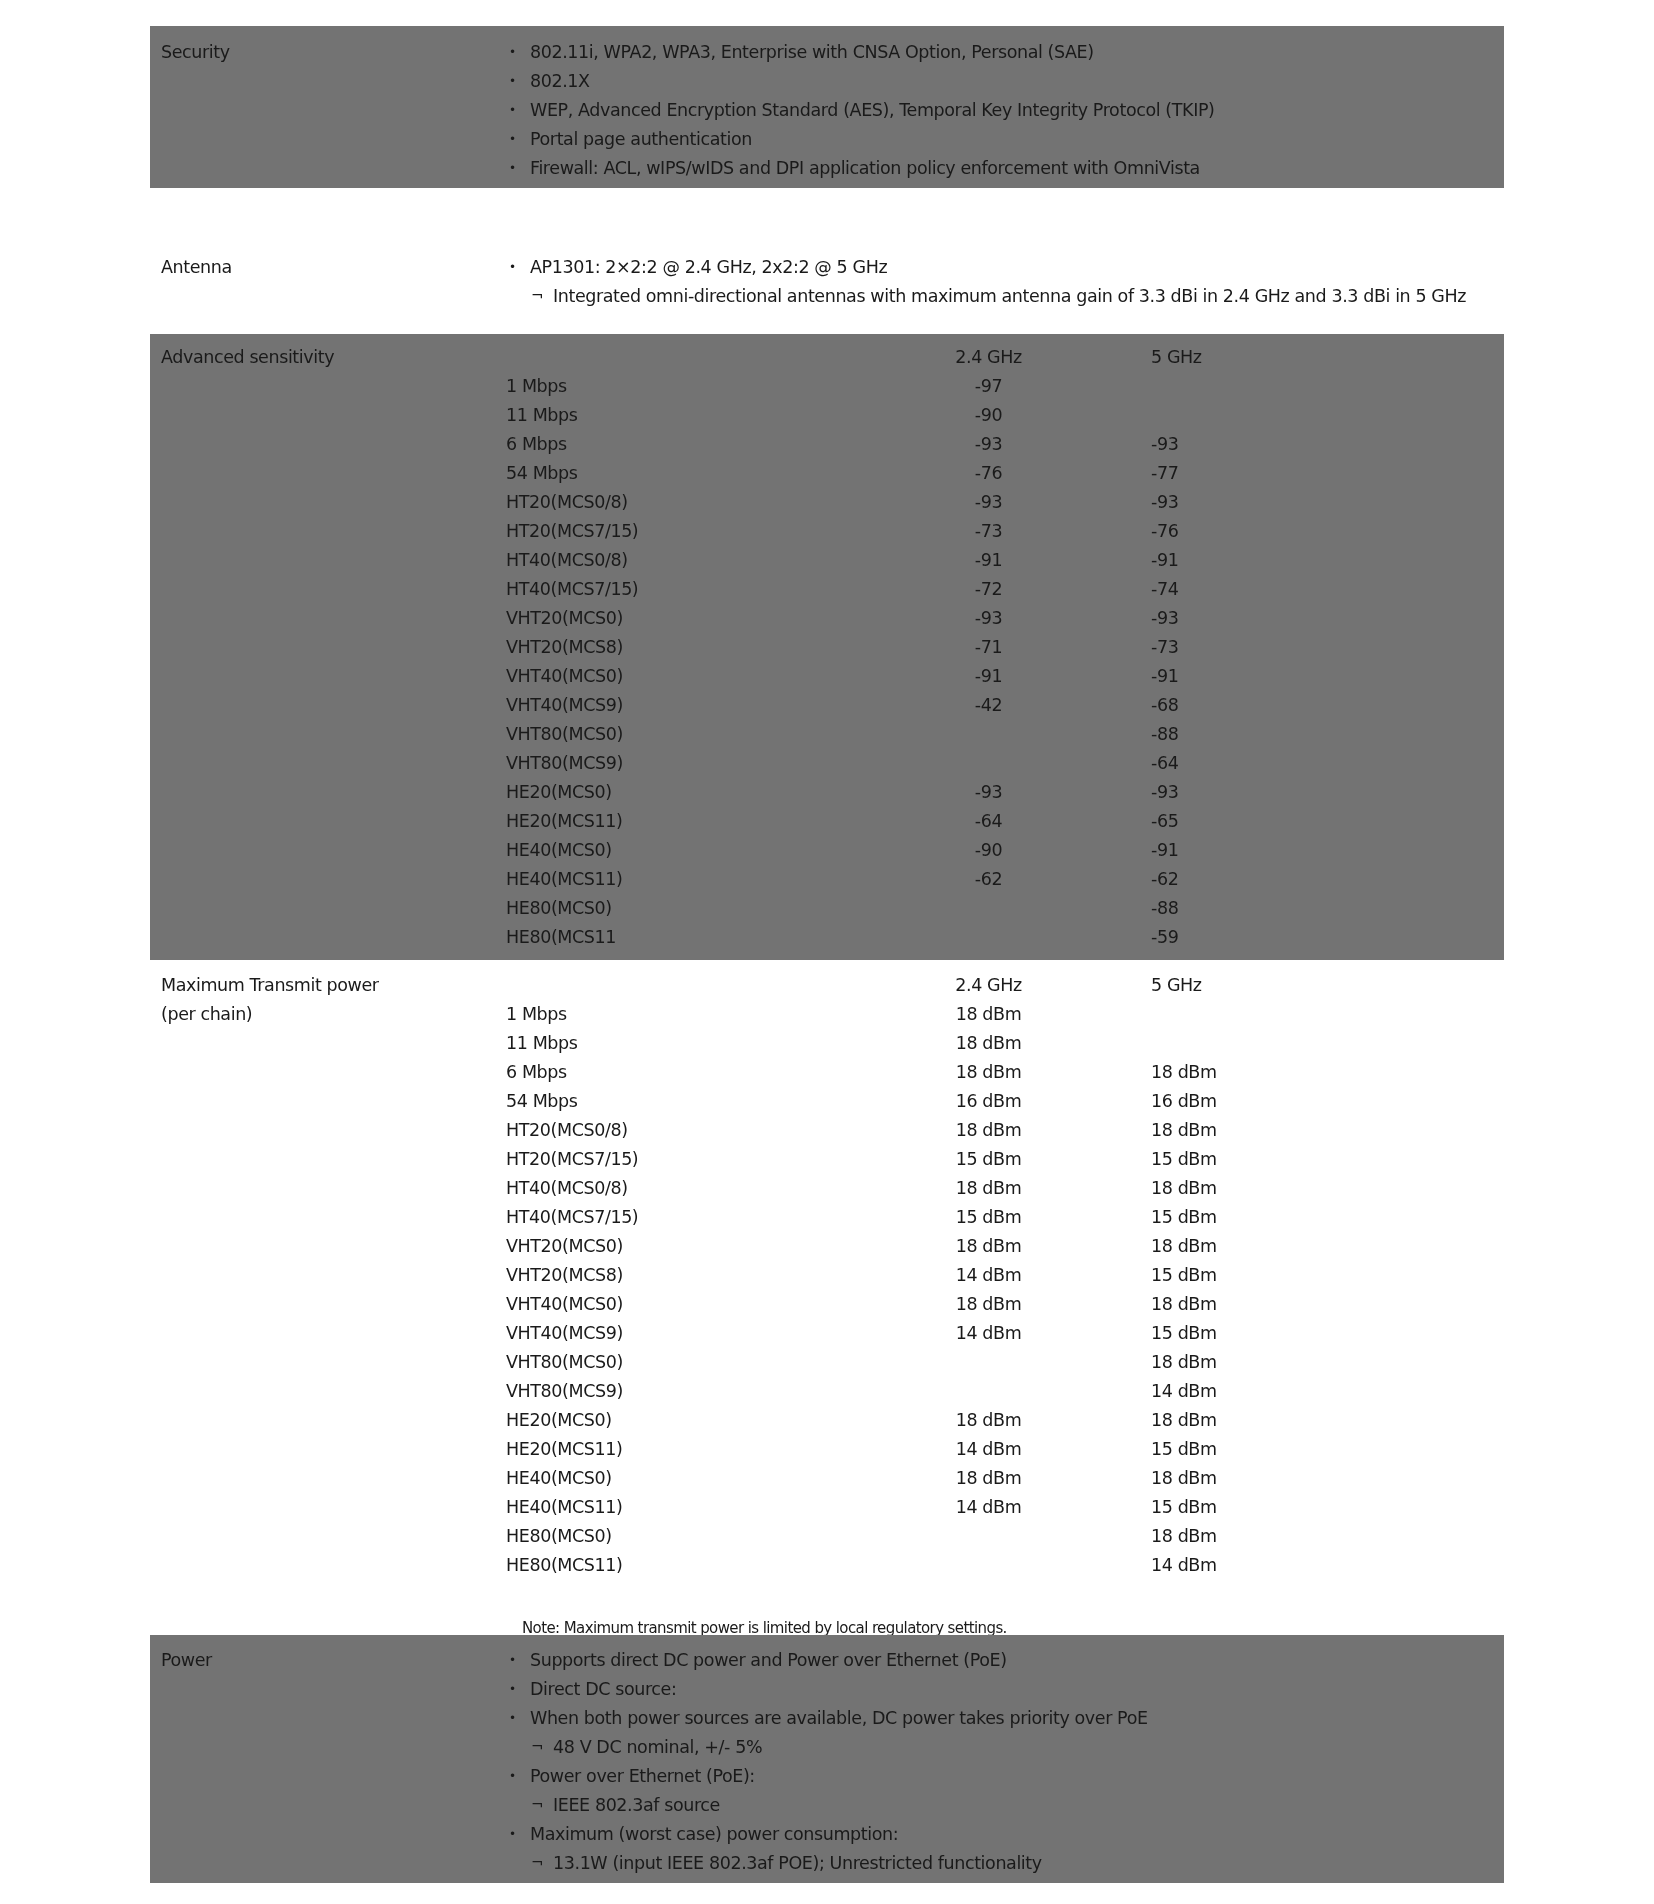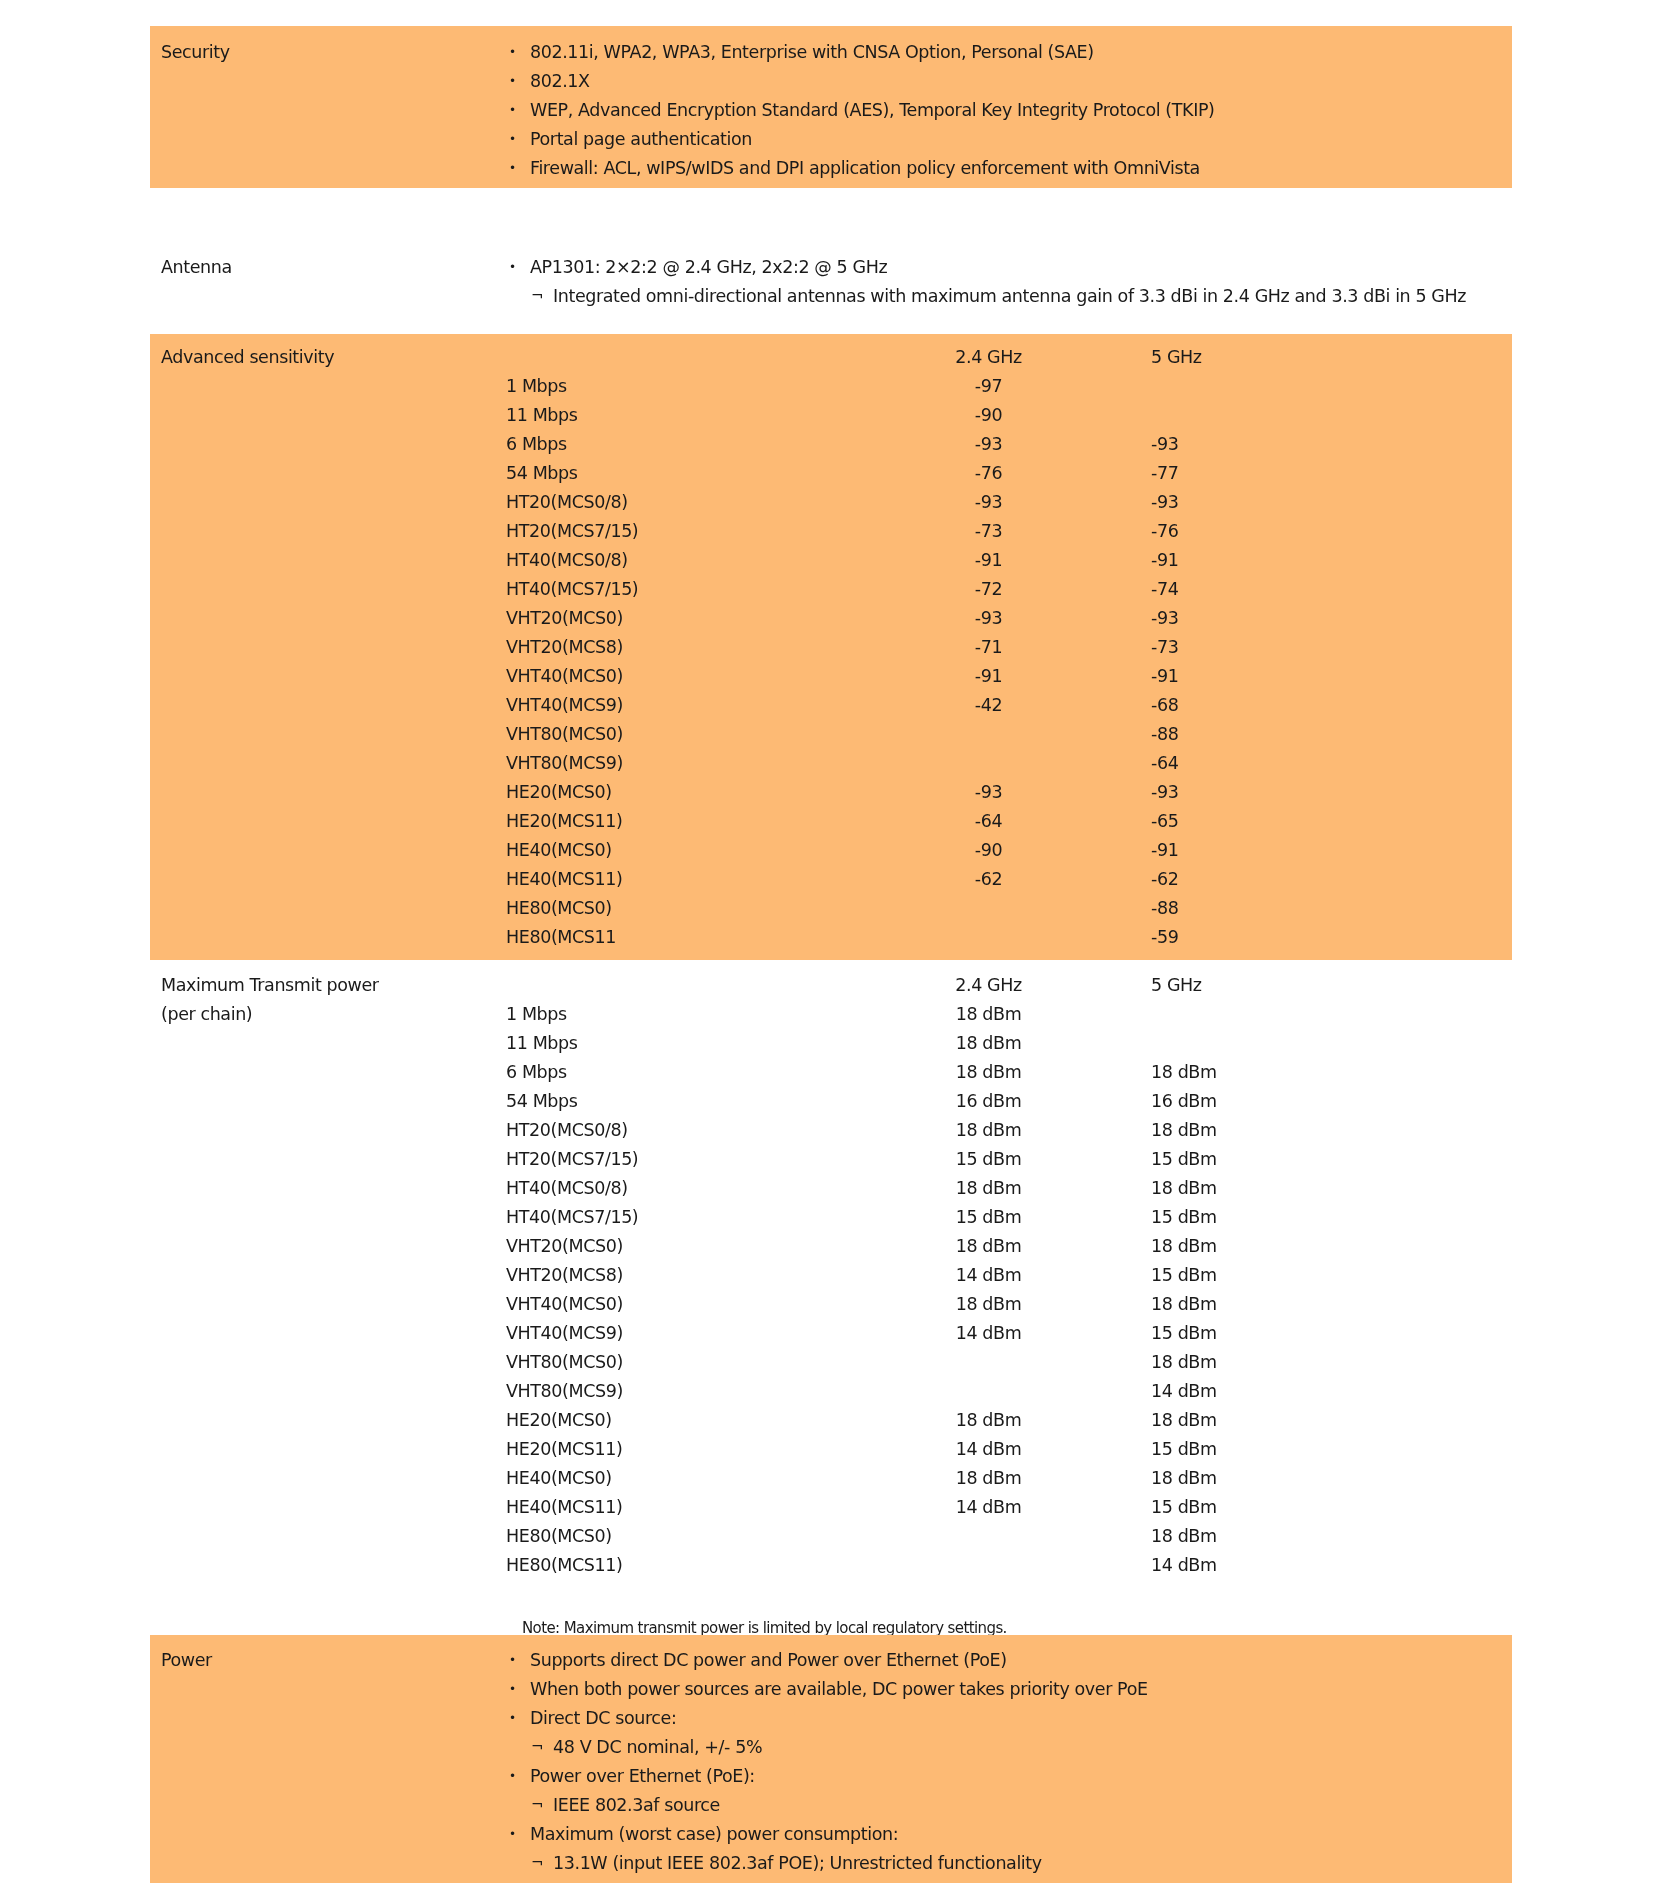--- a/index.html
+++ b/index.html
@@ -1,19 +1,19 @@
 <!DOCTYPE html>
 <html><head>
 <meta charset="utf-8">
 <style>
   html, body { margin:0; padding:0; background:#ffffff; }
   body { width:1654px; height:1904px; position:relative; overflow:hidden;
          font-family:"DejaVu Sans", sans-serif; font-size:17.5px; color:#1a1a1a; letter-spacing:-0.4px; }
   .sec { position:absolute; left:150px; width:1354px; }
-  .shaded { background:#fdba74;padding-left:8px; }
+  .shaded { background:#737373; }
   .lbl { position:absolute; left:11px; line-height:29px; }
   .body { position:absolute; left:359px; right:10px; line-height:29px; }
   .bul { position:relative; padding-left:21px; }
   .bul::before { content:"\2022"; position:absolute; left:0; top:0; font-size:12px; }
   .sub { position:relative; padding-left:44px; }
   .sub .mk { position:absolute; left:22px; top:0; font-size:15px; }
   .row { display:flex; height:29px; line-height:29px; }
   .c1 { width:320px; } .c2 { width:325px;text-align:center; } .c3 { width:300px; }
   .note { font-size:15px; line-height:24px; margin-top:14px; letter-spacing:-0.6px; }
 </style>
@@ -265,21 +265,21 @@
         <div class="c3">14 dBm</div>
       </div>
     </div>
   <div class="body note" style="top:640px;left:372px;margin-top:16px;">Note: Maximum transmit power is limited by local regulatory settings.</div>
 </div>
 
 <div class="sec shaded" style="top:1635px;height:248px;">
   <div class="lbl" style="top:11px;">Power</div>
   <div class="body" id="power-list" style="top:11px;">
       <div class="bul">Supports direct DC power and Power over Ethernet (PoE)</div>
+      <div class="bul">Direct DC source:</div>
       <div class="bul">When both power sources are available, DC power takes priority over PoE</div>
-      <div class="bul">Direct DC source:</div>
       <div class="sub"><span class="mk">¬</span><span>48 V DC nominal, +/- 5%</span></div>
       <div class="bul">Power over Ethernet (PoE):</div>
       <div class="sub"><span class="mk">¬</span><span>IEEE 802.3af source</span></div>
       <div class="bul">Maximum (worst case) power consumption:</div>
       <div class="sub"><span class="mk">¬</span><span>13.1W (input IEEE 802.3af POE); Unrestricted functionality</span></div>
     </div>
 </div>
 
 </body></html>

